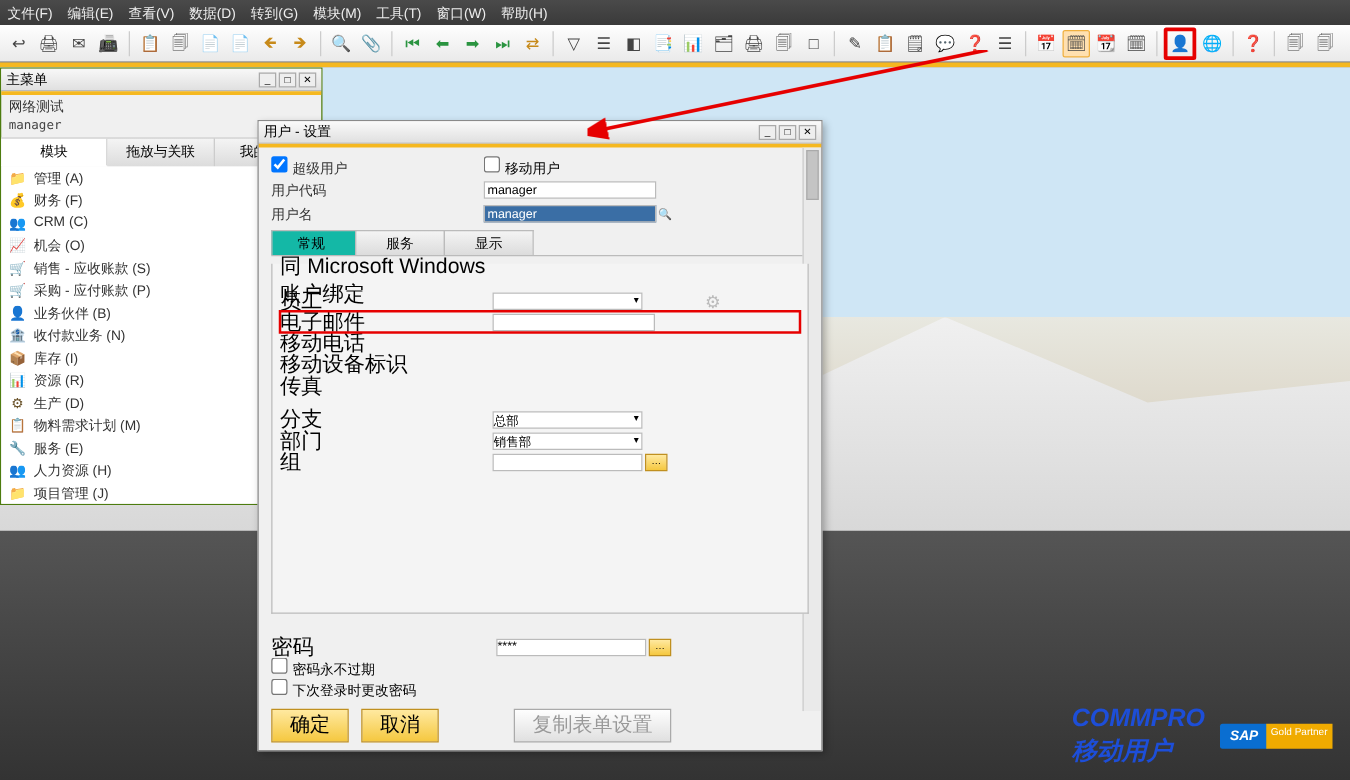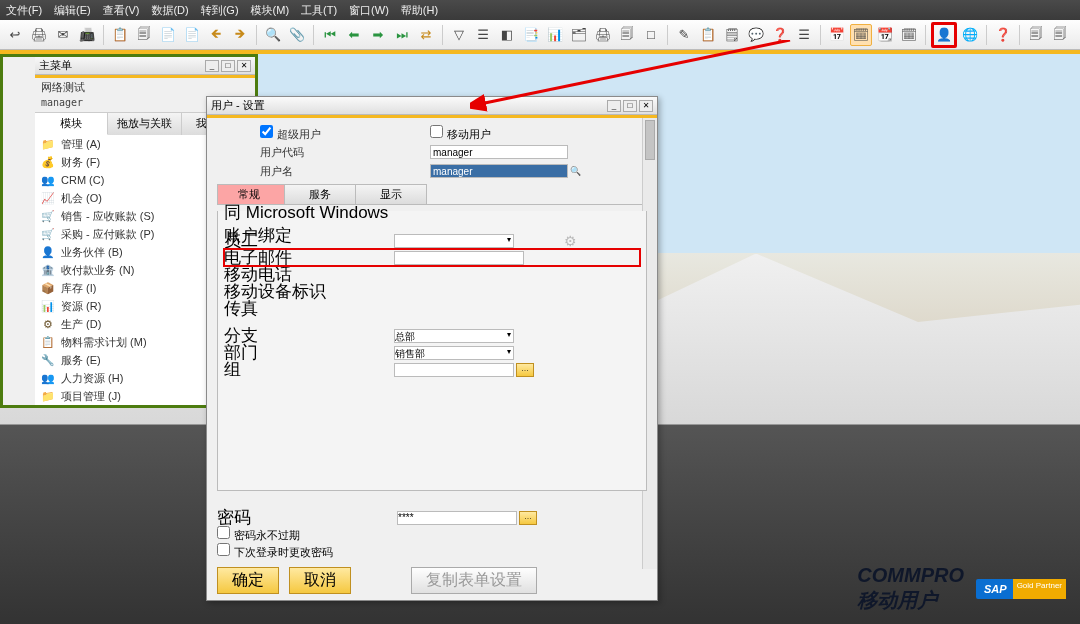--- a/index.html
+++ b/index.html
@@ -10,59 +10,59 @@
   .toolbar { background: linear-gradient(#fefefe,#eaeaea); height: 30px; border-bottom: 1px solid #bbb; display: flex; align-items: center; padding: 0 4px; gap: 2px; }
   .tb-btn { width: 22px; height: 22px; display: flex; align-items: center; justify-content: center; border: 1px solid transparent; border-radius: 2px; font-size: 13px; color: #444; }
   .tb-sep { width: 1px; height: 20px; background: #ccc; margin: 0 3px; }
   .highlight-box { border: 3px solid #e60000; }
   .arrow-svg { position: absolute; z-index: 50; pointer-events: none; }
   .yellow-stripe { height: 4px; background: #f5b820; }
   .workspace { position: absolute; top: 54px; left: 0; right: 0; bottom: 0; background: #eee; }
   .bg-img { position: absolute; top: 0; left: 0; right: 0; bottom: 0; background: linear-gradient(#cfe6f5 0%, #cfe6f5 35%, #e8e8e0 35%, #d8d0c0 55%, #555 65%, #333 100%); }
   .bg-mountain { position:absolute; left:0; right:0; top:35%; height:30%; background: linear-gradient(#f0f0f0,#d8d8d8); clip-path: polygon(0 60%, 10% 30%, 25% 55%, 40% 10%, 55% 45%, 70% 0%, 85% 40%, 100% 30%, 100% 100%, 0 100%); }
   .bg-road { position:absolute; left:50%; width:2px; top:60%; bottom:0; background:#888; transform: perspective(300px) rotateX(60deg) scaleX(40); }
-  .main-menu-panel { position: absolute; top: 0; left: 0; width: 258px; background: #f0f0f0; border: 3px solid #4d7c0f; padding-left: 32px; }
+  .main-menu-panel { position: absolute; top: 0; left: 0; width: 258px; background: #f0f0f0; border: 1px solid #4d7c0f; }
   .panel-title { background: linear-gradient(#f8f8f8,#e0e0e0); border-bottom: 1px solid #bbb; height: 18px; padding: 0 4px; display: flex; align-items: center; justify-content: space-between; font-size: 11px; }
   .wctrls { display: flex; gap: 2px; }
   .wctrl { width: 14px; height: 12px; border: 1px solid #aaa; background:#eee; font-size:8px; display:flex;align-items:center;justify-content:center;}
   .menu-hdr { padding: 2px 6px; font-size: 11px; color: #333; }
   .menu-sub { padding: 0 6px 4px; font-family: Consolas, monospace; font-size: 10px; color: #444; }
   .menu-tabs { display: flex; background: #e4e4e4; border-top: 1px solid #ccc; }
   .menu-tab { flex: 1; text-align: center; padding: 3px 0; font-size: 11px; border-right: 1px solid #ccc; background: linear-gradient(#f4f4f4,#dcdcdc); }
   .menu-tab.active { background: #fff; border-bottom: 1px solid #fff; }
   .menu-tree { background: #fff; }
   .tree-item { display: flex; align-items: center; gap: 6px; padding: 2px 6px; height: 18px; color: #333; }
   .tree-icon { width: 14px; text-align:center; }
   .user-dialog { position: absolute; top: 42px; left: 206px; width: 452px; height: 505px; background: #f0f0f0; border: 1px solid #8a8a8a; box-shadow: 2px 2px 6px rgba(0,0,0,0.3); }
   .dlg-title { background: linear-gradient(#fafafa,#e0e0e0); height: 18px; padding: 0 4px; display:flex; align-items:center; justify-content:space-between; font-size:11px; border-bottom:1px solid #bbb;}
   .dlg-yellow { height: 3px; background:#f5b820; }
   .dlg-body { padding: 6px 10px; height: calc(100% - 52px); overflow-y: auto; position:relative;}
-  .dlg-row { display: flex; align-items: center; height: 18px; margin-bottom: 1px; margin-left: 43px; }
+  .dlg-row { display: flex; align-items: center; height: 18px; margin-bottom: 1px; }
   .dlg-label { width: 170px; font-size: 11px; color: #333; }
   .dlg-input { flex: 0 0 120px; height: 14px; border: 1px solid #bbb; background:#fff; font-size:10px; padding:0 2px; }
   .dlg-input.sel { background:#3a6ea5; color:#fff; }
   .dlg-cb { margin-right: 4px; }
   .inner-tabs { display: flex; margin: 4px 0 6px; border-bottom: 1px solid #bbb; }
   .inner-tab { padding: 2px 24px; font-size: 11px; background: linear-gradient(#f4f4f4,#dcdcdc); border: 1px solid #bbb; border-bottom: none; margin-right:-1px;}
-  .inner-tab.active { background:#fca5a5;padding-left:20px; }
+  .inner-tab.active { background:#14b8a6;padding-left:20px; }
   .form-area { border: 1px solid #bbb; border-top:none; padding: 4px 6px; height: 280px; background:#f4f4f4; position:relative;}
   .form-row { display:flex; align-items:center; height:17px; }
   .form-row .fl { width: 170px; font-size: 17px; }
   .form-row .fi { width: 120px; height:14px; border:1px solid #bbb; background:#fff; font-size:10px;}
   .form-row .combo::after { content:"▾"; float:right; padding-right:2px; font-size:8px;}
   .red-outline { outline: 2px solid #e60000; outline-offset: -1px; }
   .btn-bar { position:absolute; bottom:6px; left:10px; display:flex; gap:10px; }
   .btn { padding: 2px 14px; background: linear-gradient(#fefefe,#e0e0e0); border:1px solid #aaa; font-size:16px; }
   .btn.primary { background: linear-gradient(#ffe9a0,#f5c840); border-color:#c09020;}
   .btn.gray { color:#999; }
   .icon-btn-small { width:18px; height:14px; background: linear-gradient(#ffe9a0,#f5c840); border:1px solid #c09020; margin-left:2px; font-size:8px; text-align:center;}
   .logo-area { position:absolute; bottom:10px; right:14px; display:flex; align-items:center; gap:12px; }
   .sap-badge { background:#0a6ed1; color:#fff; font-weight:bold; padding:4px 8px; font-style:italic; border-radius:2px;}
   .gold-ribbon { background:#f0ab00; color:#fff; font-size:8px; padding:2px 4px; margin-left:-2px;}
-  .commpro { color:#0f172a; font-style:italic; font-weight:bold; font-size:20px; }
+  .commpro { color:#1d4ed8; font-style:italic; font-weight:bold; font-size:20px; }
   .scroll-stub { position:absolute; right:0; top:0; bottom:0; width:15px; background:#eaeaea; border-left:1px solid #ccc;}
   .scroll-thumb { position:absolute; left:2px; right:2px; top:2px; height:40px; background:#c4c4c4; border:1px solid #aaa;}
 </style>
 </head>
 <body>
 
 <div class="menubar">
   <span class="mitem">文件(F)</span>
   <span class="mitem">编辑(E)</span>
   <span class="mitem">查看(V)</span>

